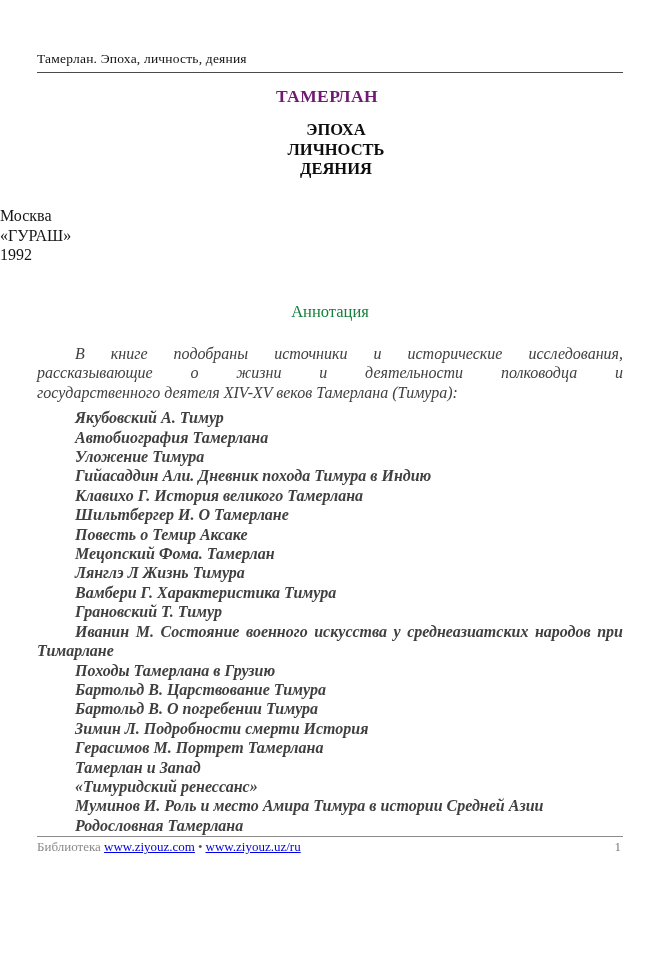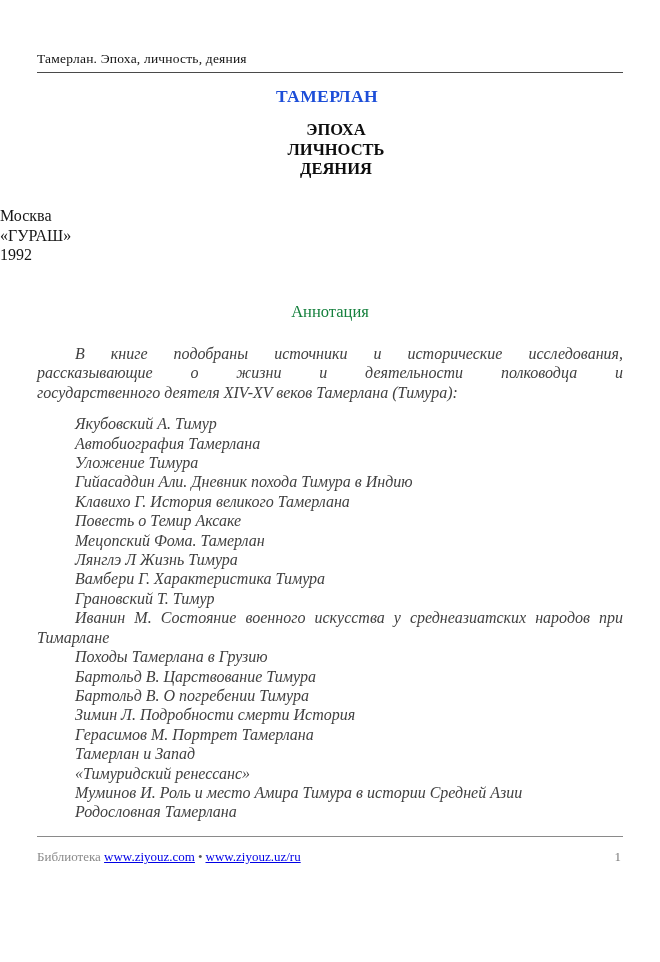--- a/index.html
+++ b/index.html
@@ -25,21 +25,21 @@
   }
 
   
   .main-title {
     position: absolute;
     left: 0; right: 6px; top: 86px;
     text-align: center;
     font-weight: bold;
     font-size: 17.5px;
     letter-spacing: 0.4px;
-    color: #1d4ed8;
+    color: #701a75;
   }
   .subtitle {
     position: absolute;
     left: 0; right: 0; top: 120px;
     text-align: center;
     font-weight: bold;
     font-size: 16.5px;
     line-height: 19.5px;
     color: #0d0d0d;
     margin-left: 12px;
@@ -76,32 +76,32 @@
   .intro-line {
     text-align: justify;
     text-align-last: justify;
     -moz-text-align-last: justify;
   }
   .intro-line.first { text-indent: 38px; }
   .intro-line.last {
     text-align-last: left;
     -moz-text-align-last: left;
   }
-  .anno-list { margin-top: 12px; }
+  .anno-list { margin-top: 6px; font-weight: bold; }
   .anno-item {
     text-align: justify;
     text-indent: 38px;
   }
 
   
   .footer {
     position: absolute;
     left: 37px; right: 37px; top: 836px;
     border-top: 1px solid #8a8a8a;
-    padding-top: 12px;
+    padding-top: 2px;
     font-size: 13px;
     color: #8a8a8a;
     display: flex;
     justify-content: space-between;
     align-items: baseline;
   }
   .footer .link {
     color: #0000e6;
     text-decoration: underline;
     cursor: pointer;
@@ -136,20 +136,21 @@
     <div class="intro-line first">В книге подобраны источники и исторические исследования,</div>
     <div class="intro-line">рассказывающие о жизни и деятельности полководца и</div>
     <div class="intro-line last">государственного деятеля XIV-XV веков Тамерлана (Тимура):</div>
 
     <div class="anno-list">
       <div class="anno-item">Якубовский А. Тимур</div>
       <div class="anno-item">Автобиография Тамерлана</div>
       <div class="anno-item">Уложение Тимура</div>
       <div class="anno-item">Гийасаддин Али. Дневник похода Тимура в Индию</div>
       <div class="anno-item">Клавихо Г. История великого Тамерлана</div>
+      <div class="anno-item">Шильтбергер И. О Тамерлане</div>
       <div class="anno-item">Повесть о Темир Аксаке</div>
       <div class="anno-item">Мецопский Фома. Тамерлан</div>
       <div class="anno-item">Лянглэ Л Жизнь Тимура</div>
       <div class="anno-item">Вамбери Г. Характеристика Тимура</div>
       <div class="anno-item">Грановский Т. Тимур</div>
       <div class="anno-item">Иванин М. Состояние военного искусства у среднеазиатских народов при Тимарлане</div>
       <div class="anno-item">Походы Тамерлана в Грузию</div>
       <div class="anno-item">Бартольд В. Царствование Тимура</div>
       <div class="anno-item">Бартольд В. О погребении Тимура</div>
       <div class="anno-item">Зимин Л. Подробности смерти История</div>

